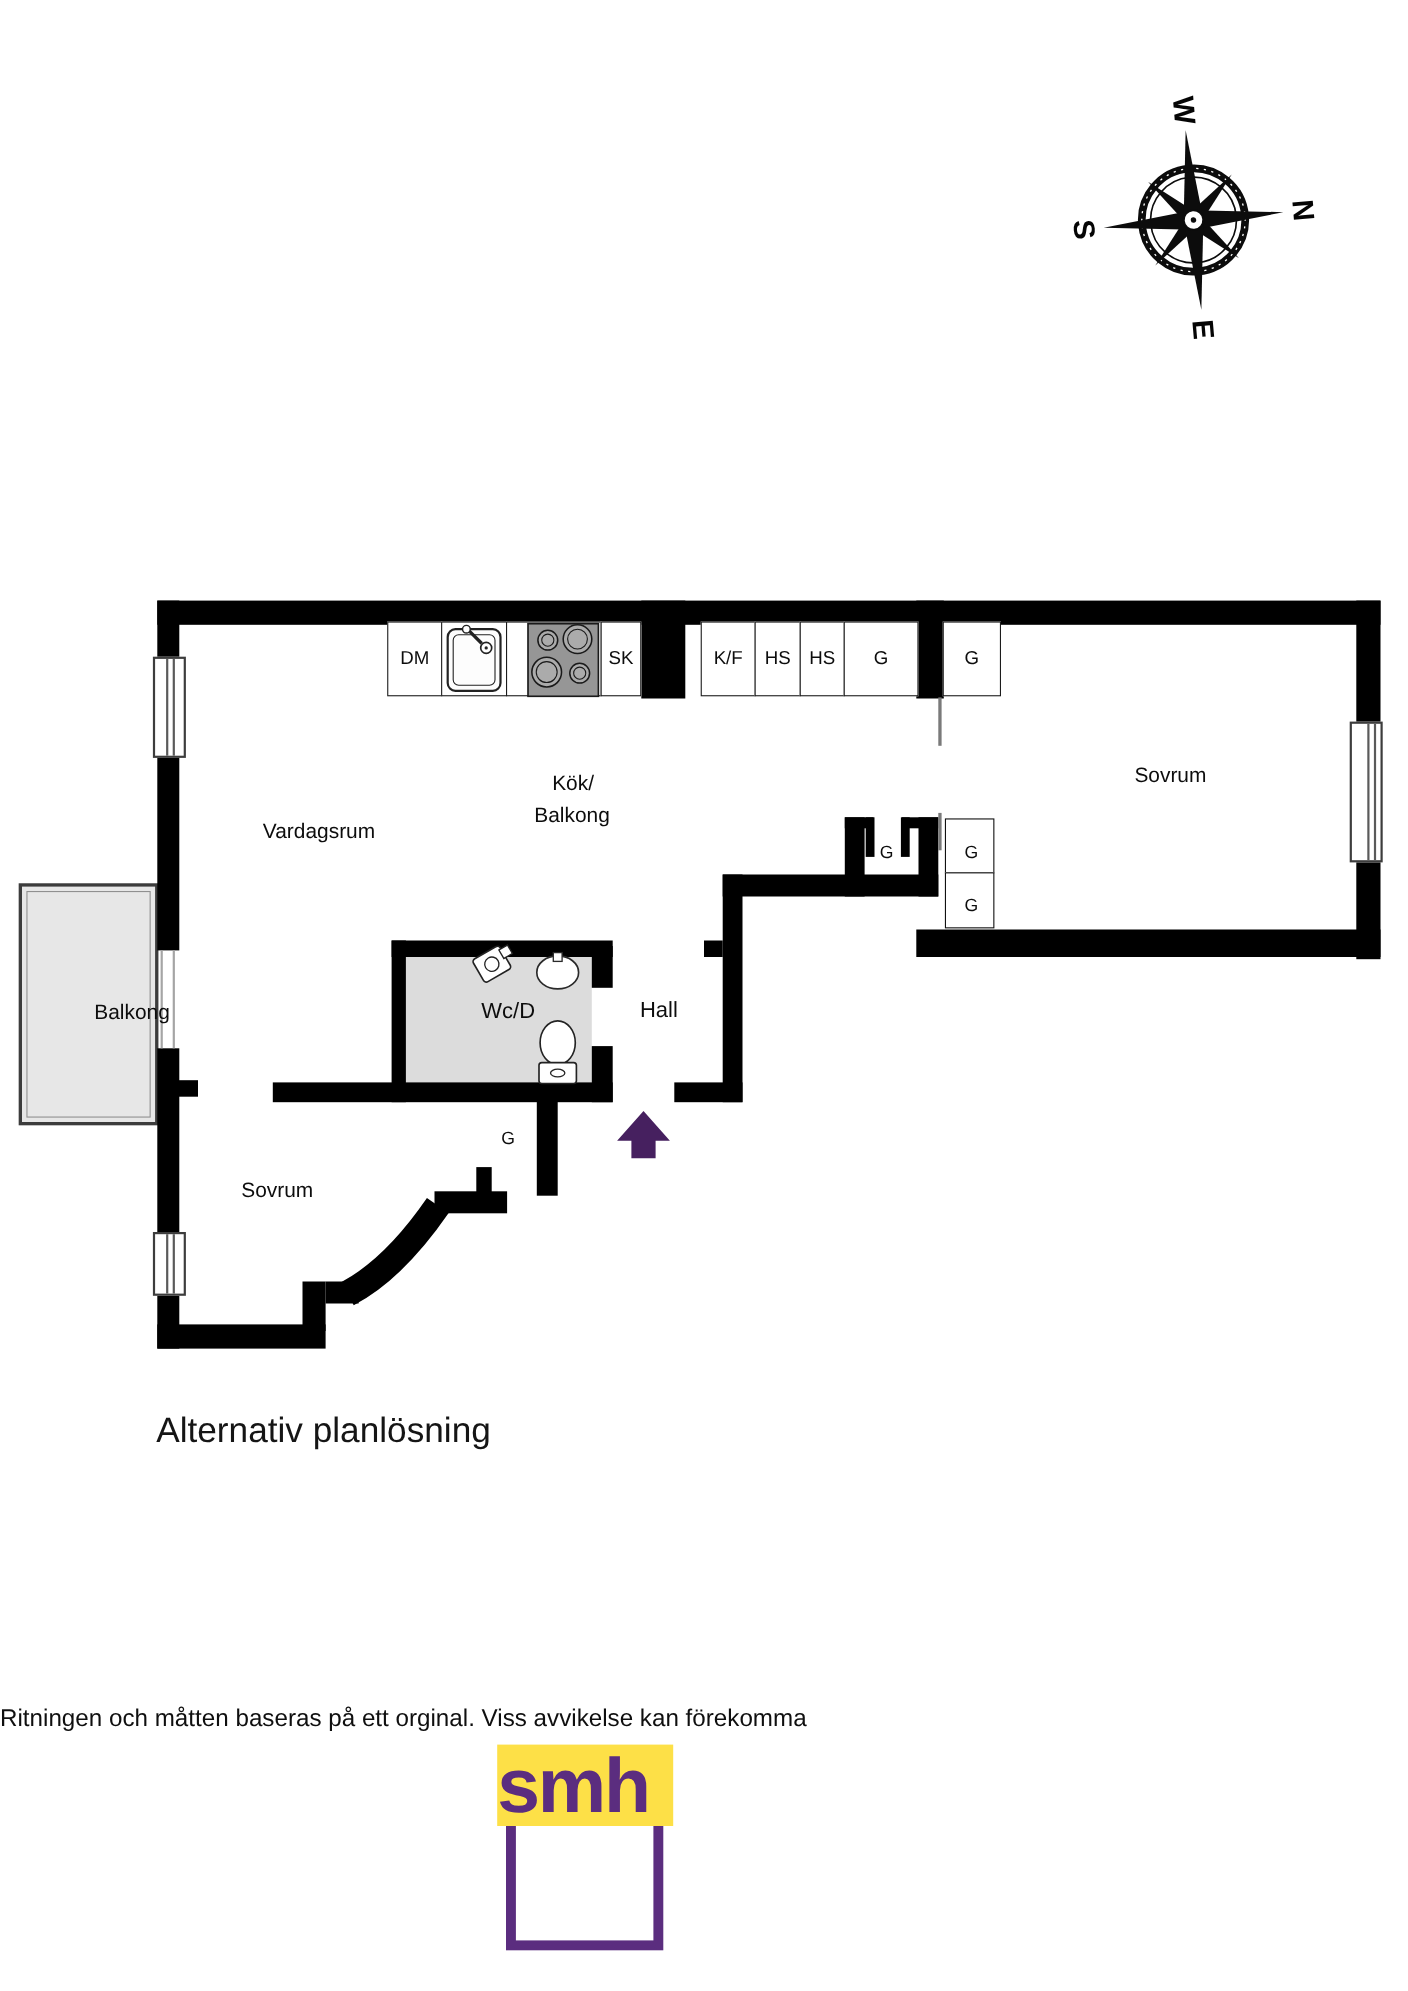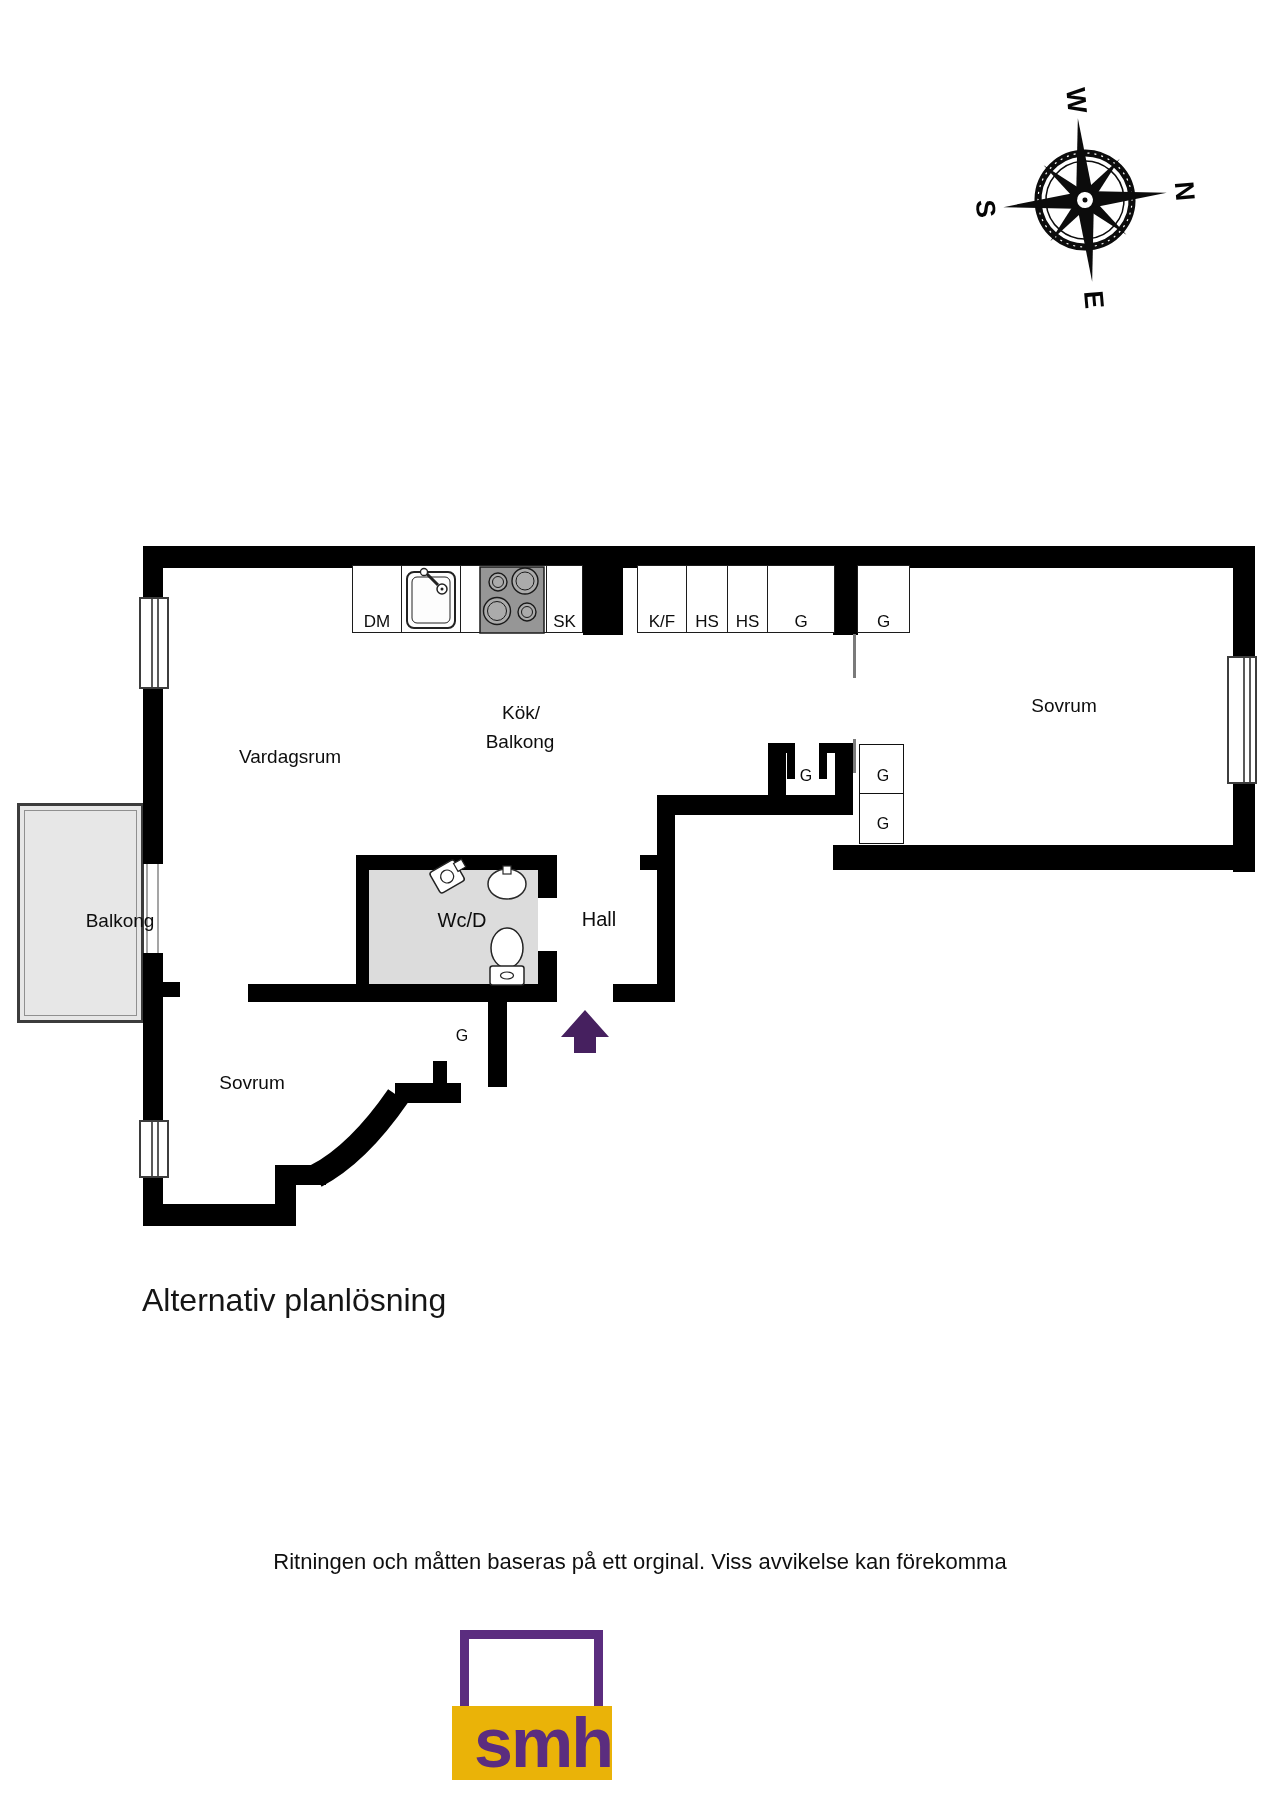--- a/index.html
+++ b/index.html
@@ -3,37 +3,37 @@
 <meta charset="utf-8">
 <style>
   html,body{margin:0;padding:0;background:#fff;}
   #page{position:relative;width:1280px;height:1810px;background:#ffffff;overflow:hidden;
         font-family:"Liberation Sans", sans-serif;color:#111;}
   .wall{position:absolute;background:#000;}
   .floor{position:absolute;}
   .win{position:absolute;background:#fff;border:2px solid #3d3d3d;box-sizing:border-box;}
   .win .pane{position:absolute;top:0;bottom:0;width:1.5px;background:#5a5a5a;}
   .cell{position:absolute;background:#fff;border:1.5px solid #1c1c1c;box-sizing:border-box;
-        display:flex;align-items:flex-end;justify-content:center;font-size:17px;color:#0d0d0d;}
+        display:flex;align-items:center;justify-content:center;font-size:17px;color:#0d0d0d;}
   .ward{position:absolute;background:#fff;border:1.5px solid #111;box-sizing:border-box;}
   .lbl{position:absolute;transform:translate(-50%,-50%);white-space:nowrap;color:#0d0d0d;text-align:center;}
   .fs19{font-size:19px;} .fs20{font-size:20px;} .fs16{font-size:16px;}
   .slider{position:absolute;background:#7a7a7a;}
   .thinline{position:absolute;background:#a5a5a5;}
   #balcony{position:absolute;left:17px;top:803px;width:127px;height:220px;background:#e7e7e7;
            border:3px solid #3c3c3c;box-sizing:border-box;}
   #balcony .inner{position:absolute;left:4px;top:4px;right:4px;bottom:4px;border:1px solid #909090;}
   #wcd-floor{left:369px;top:870px;width:169px;height:116px;background:#dcdcdc;}
   #overlay{position:absolute;left:0;top:0;pointer-events:none;}
   #title{position:absolute;left:142px;top:1256px;font-size:32px;color:#151515;margin-top:26px;}
-  #disclaimer{position:absolute;left:0;right:0;top:1549px;text-align:center;font-size:22px;color:#0f0f0f;}
+  #disclaimer{position:absolute;left:0;right:0;top:1549px;text-align:left;font-size:22px;color:#0f0f0f;}
   #logo-square{position:absolute;left:460px;top:1630px;width:143px;height:143px;
                border:9px solid #5b2d7f;box-sizing:border-box;}
-  #logo-monogram{position:absolute;left:452px;top:1706px;width:160px;height:74px;text-align:right;
-                 background:#eab308;font-size:70px;font-weight:bold;color:#5b2d7f;line-height:74px;
+  #logo-monogram{position:absolute;left:452px;top:1586px;width:160px;height:74px;text-align:left;
+                 background:#fde047;font-size:70px;font-weight:bold;color:#5b2d7f;line-height:74px;
                  letter-spacing:-2px;}
   #brand-name{position:absolute;left:625px;top:1668px;font-size:24px;font-weight:600;
               letter-spacing:3px;color:#2b2b33;line-height:30px;}
 </style>
 </head>
 <body>
 
 <div id="page">
 
   <div id="balcony">

